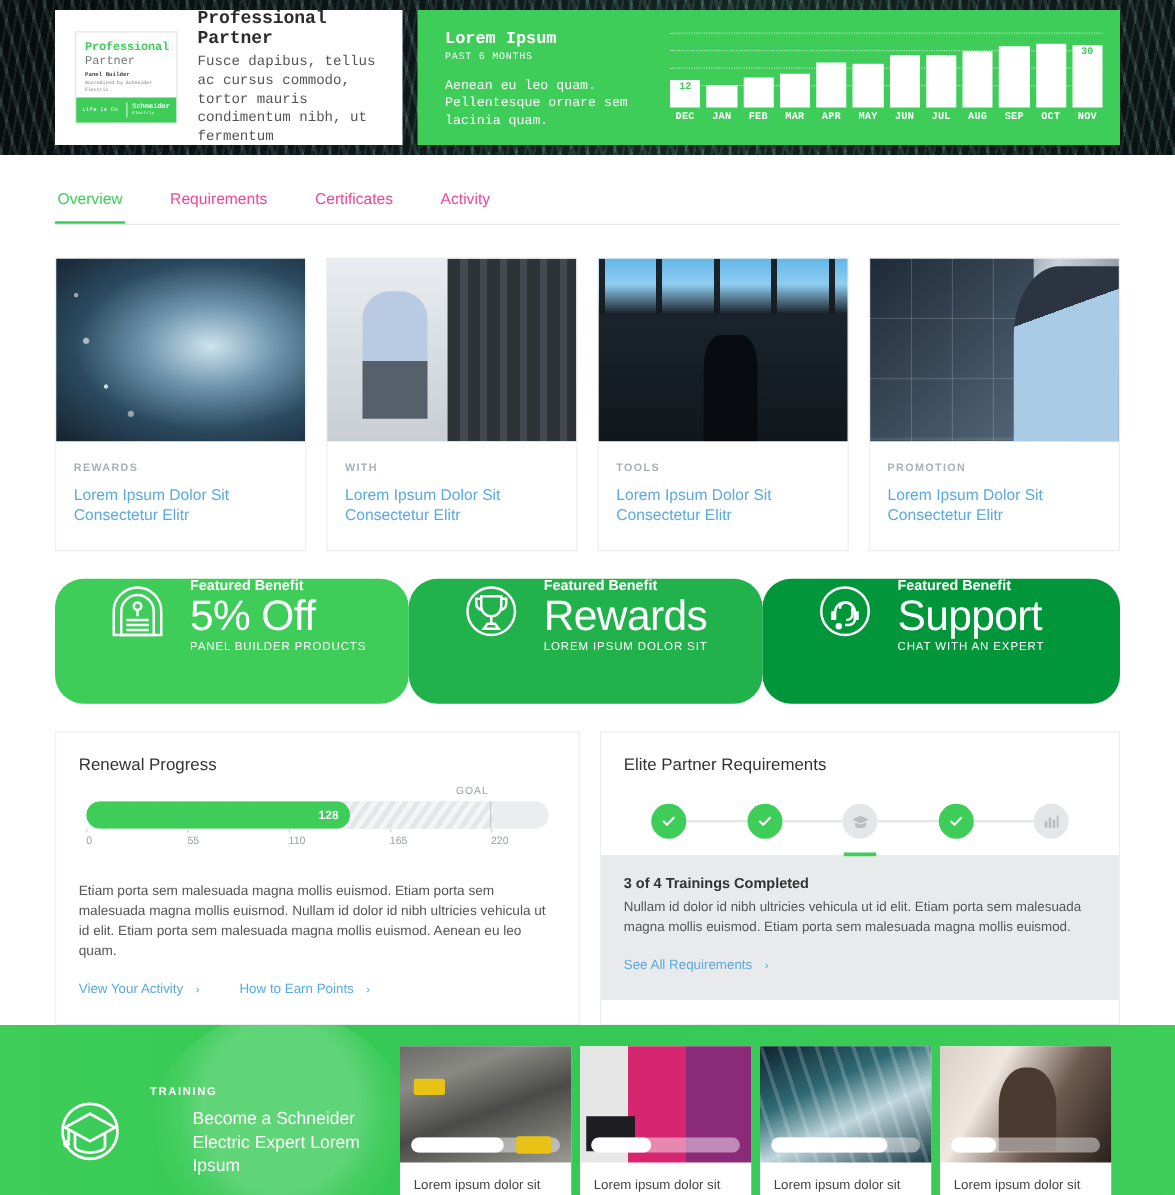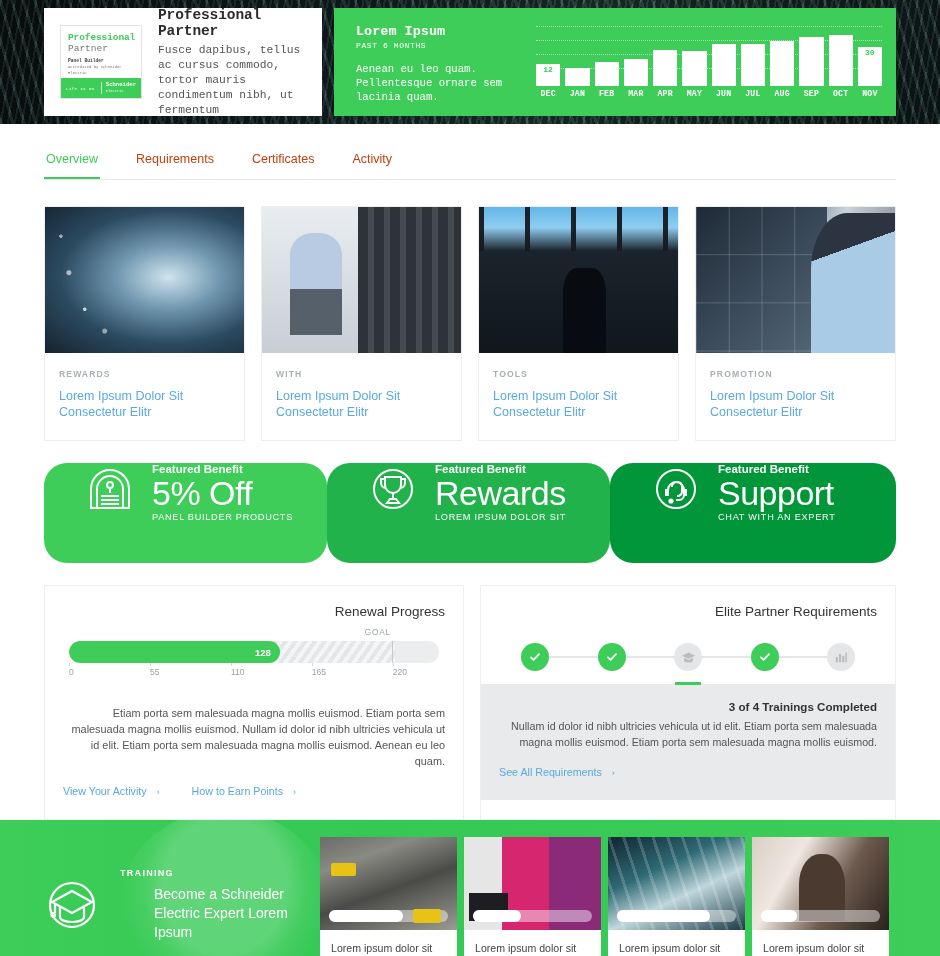--- a/index.html
+++ b/index.html
@@ -66,21 +66,21 @@
   .bar { width: 100%; background: #fff; position: relative; }
   .bar-val {
     position: absolute; top: 1px; left: 0; right: 0; text-align: center;
     font-size: 8px; color: #3dcd58; font-weight: 600;
   }
   .months { display: flex; gap: 5px; margin-top: 3px; }
   .month { flex: 1; text-align: center; font-size: 8.2px; color: #fff; font-weight: 600; letter-spacing: .2px;}
 
   
   .tabs { margin: 22px 44px 0 44px; border-bottom: 1px solid #e6e6e6; display: flex; gap: 34px; }
-  .tab { font-size: 12.5px; color: #c2410c; padding: 6px 2px 11px 2px; cursor: pointer; }
+  .tab { font-size: 12.5px; color: #ec4899; padding: 6px 2px 11px 2px; cursor: pointer; }
   .tab.active { color: #3dcd58; border-bottom: 2px solid #3dcd58; }
 
   
   .cards { display: flex; gap: 16px; margin: 26px 44px 0 44px; }
   .card { width: 202px; background: #fff; border: 1px solid #eceef0; }
   .card-img { height: 146px; width: 100%; }
   .card-body { padding: 16px 14px 20px 14px; }
   .card-kicker { font-size: 8.6px; color: #a9b0b5; letter-spacing: 1.1px; font-weight: 600;}
   .card-link { font-size: 12.5px; color: #5aa9e0; line-height: 16px; margin-top: 9px; cursor: pointer; }
 
@@ -121,21 +121,21 @@
   .b1 { width: 283px; background: #3dcd58; }
   .b2 { width: 283px; background: #21b24b; }
   .b3 { flex: 1; background: #009639; }
   .b-icon { width: 52px; height: 52px; flex: 0 0 52px; }
   .b-text { margin-left: 16px; }
   .b-kicker { font-size: 11.5px; font-weight: 700; }
   .b-main { font-size: 34px; font-weight: 300; line-height: 37px; letter-spacing: -.5px; }
   .b-sub { font-size: 9.2px; letter-spacing: .7px; }
 
   
-  .panels { display: flex; gap: 16px; margin: 22px 44px 0 44px; text-align: right; }
+  .panels { display: flex; gap: 16px; margin: 22px 44px 0 44px; }
   .panel { background: #fff; border: 1px solid #eceef0; }
   .panel-a { width: 420px; padding: 18px 18px 22px 18px; }
   .panel-b { flex: 1; }
   .panel-title { font-size: 13.5px; color: #333; }
 
   .progress-area { margin: 22px 6px 0 6px; position: relative; }
   .goal-label { position: absolute; right: 48px; top: -14px; font-size: 8.3px; color: #9aa1a6; letter-spacing: .8px;}
   .pbar {
     position: relative; height: 22px; background: #ebedee; border-radius: 11px; overflow: hidden;
   }
@@ -286,21 +286,21 @@
               <div class="bar-col">
                 <div class="bar" style="height: 45px;"></div>
               </div>
               <div class="bar-col">
                 <div class="bar" style="height: 49px;"></div>
               </div>
               <div class="bar-col">
                 <div class="bar" style="height: 51px;"></div>
               </div>
               <div class="bar-col">
-                <div class="bar" style="height: 39px;">
+                <div class="bar" style="height: 50px;">
                   <span class="bar-val">30</span>
                 </div>
               </div>
             </div>
           <div class="months" id="months">
               <div class="month">DEC</div>
               <div class="month">JAN</div>
               <div class="month">FEB</div>
               <div class="month">MAR</div>
               <div class="month">APR</div>

